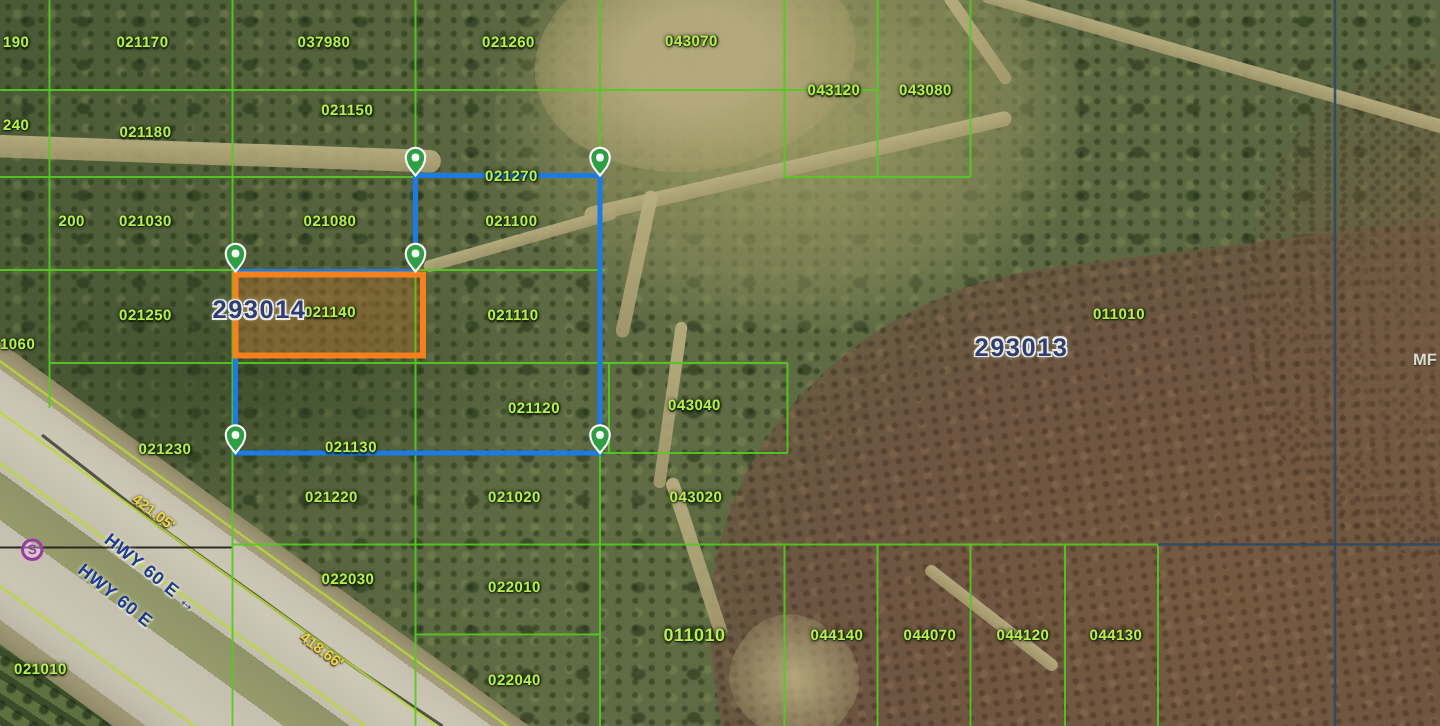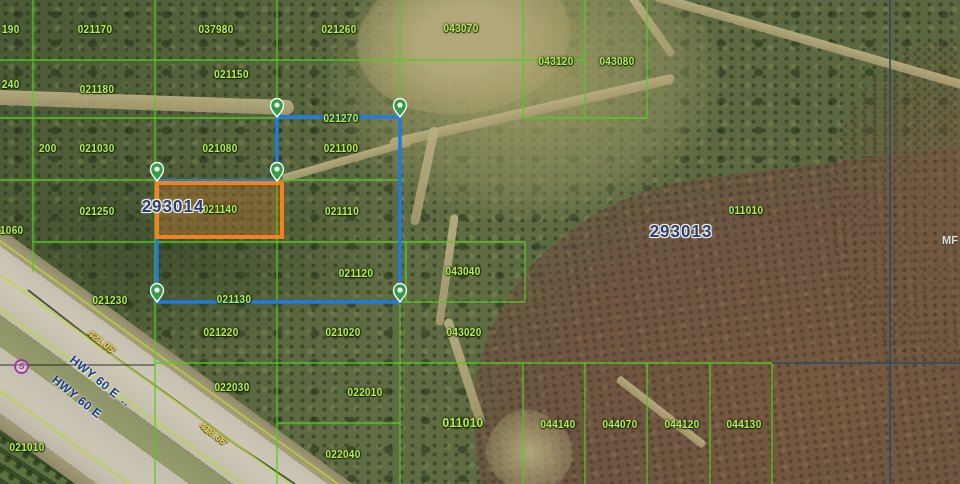--- a/index.html
+++ b/index.html
@@ -225,21 +225,21 @@
       <span class="parcel-label" style="left: 342px; top: 211px;">021110</span>
       <span class="parcel-label" style="left: 746px; top: 210px;">011010</span>
       <span class="parcel-label" style="left: 234px; top: 273px; margin-top: 26px;">021130</span>
       <span class="parcel-label" style="left: 356px; top: 273px;">021120</span>
       <span class="parcel-label" style="left: 463px; top: 271px;">043040</span>
       <span class="parcel-label" style="left: 110px; top: 300px;">021230</span>
       <span class="parcel-label" style="left: 221px; top: 332px;">021220</span>
       <span class="parcel-label" style="left: 343px; top: 332px;">021020</span>
       <span class="parcel-label" style="left: 464px; top: 332px;">043020</span>
       <span class="parcel-label" style="left: 232px; top: 387px;">022030</span>
-      <span class="parcel-label" style="left: 343px; top: 392px; margin-left: 22px;">022010</span>
+      <span class="parcel-label" style="left: 343px; top: 392px;">022010</span>
       <span class="parcel-label big" style="left: 463px; top: 423px;">011010</span>
       <span class="parcel-label" style="left: 343px; top: 454px;">022040</span>
       <span class="parcel-label" style="left: 27px; top: 447px;">021010</span>
       <span class="parcel-label" style="left: 558px; top: 424px;">044140</span>
       <span class="parcel-label" style="left: 620px; top: 424px;">044070</span>
       <span class="parcel-label" style="left: 682px; top: 424px;">044120</span>
       <span class="parcel-label" style="left: 744px; top: 424px;">044130</span>
       <span class="parcel-label edge" style="left: 2px; top: 29px;">190</span>
       <span class="parcel-label edge" style="left: 2px; top: 84px;">240</span>
       <span class="parcel-label edge" style="left: 2px; top: 148px; margin-left: 37px;">200</span>

